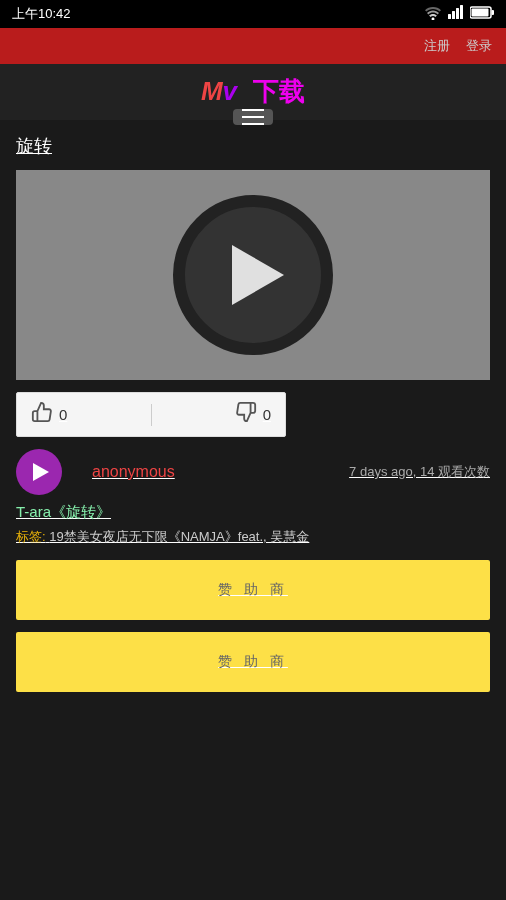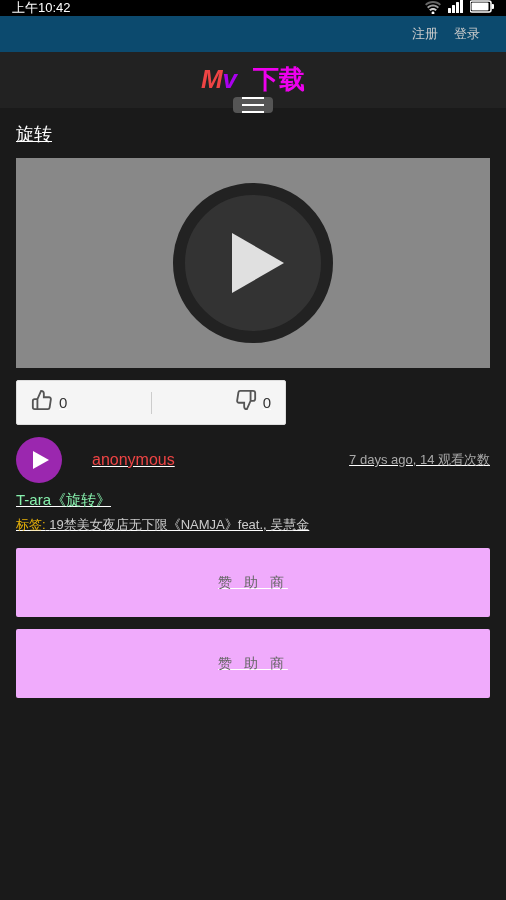--- a/index.html
+++ b/index.html
@@ -13,39 +13,39 @@
       overflow-x: hidden;
     }
 
     
     .status-bar {
       background: #000;
       display: flex;
       justify-content: space-between;
       align-items: center;
       padding: 4px 12px;
-      height: 16px;
+      height: 28px;
     }
     .status-time {
       font-size: 13px;
       color: #fff;
     }
     .status-icons {
       display: flex;
       align-items: center;
       gap: 6px;
     }
 
     
     .top-nav {
-      background: #0c4a6e;
+      background: #b91c1c;
       display: flex;
       justify-content: flex-end;
       align-items: center;
-      padding: 6px 26px;
+      padding: 6px 14px;
       gap: 16px;
       height: 36px;
     }
     .nav-link {
       color: #ccc;
       font-size: 13px;
       cursor: pointer;
     }
 
     
@@ -275,22 +275,22 @@
       color: #ccc;
       font-size: 13px;
       margin: 4px 0 14px;
     }
     .tags-label {
       color: #eab308;
     }
 
     
     .sponsor-box {
-      background: #f0abfc;
-      height: 69px;
+      background: #fde047;
+      height: 60px;
       display: flex;
       justify-content: center;
       align-items: center;
       margin-bottom: 12px;
       border-radius: 2px;
     }
     .sponsor-text {
       color: #666;
       font-size: 14px;
       letter-spacing: 4px;

